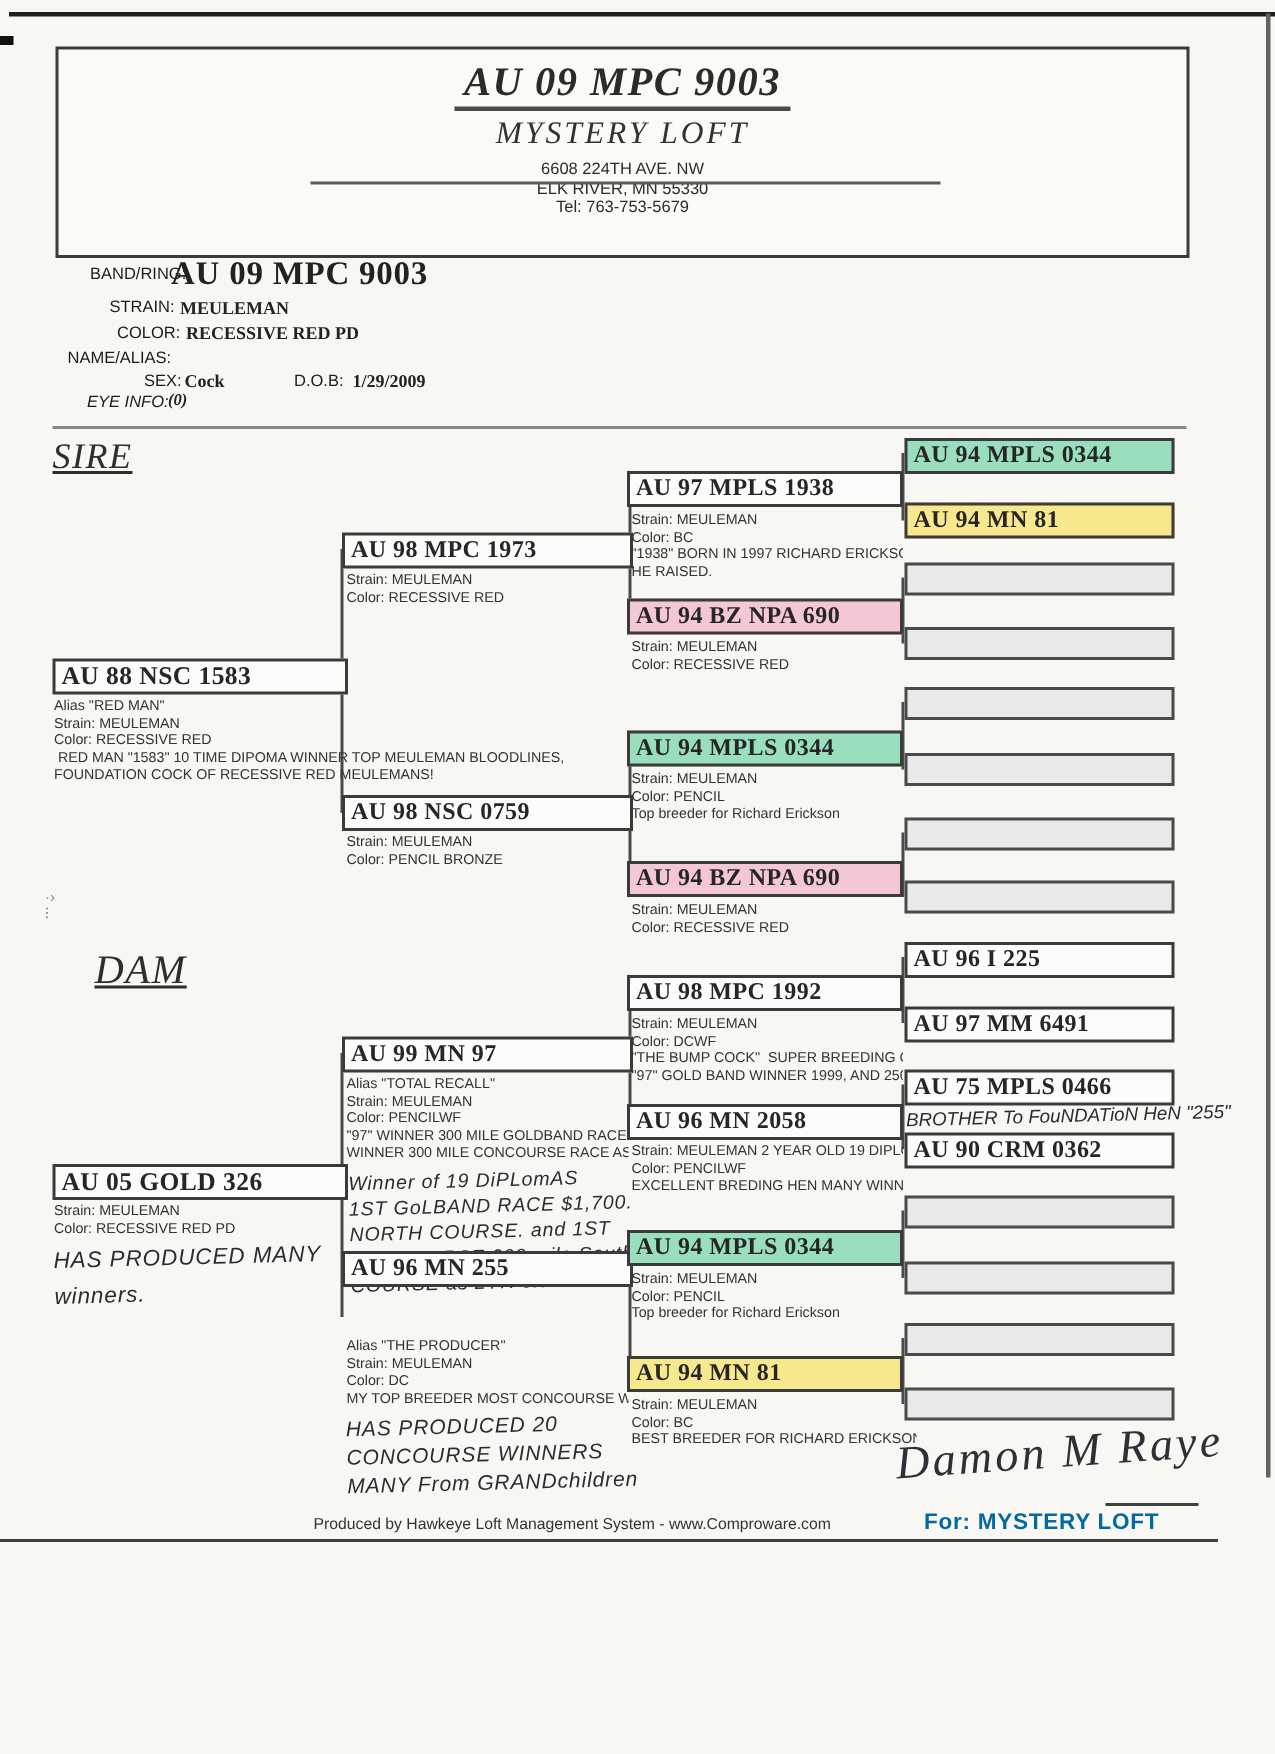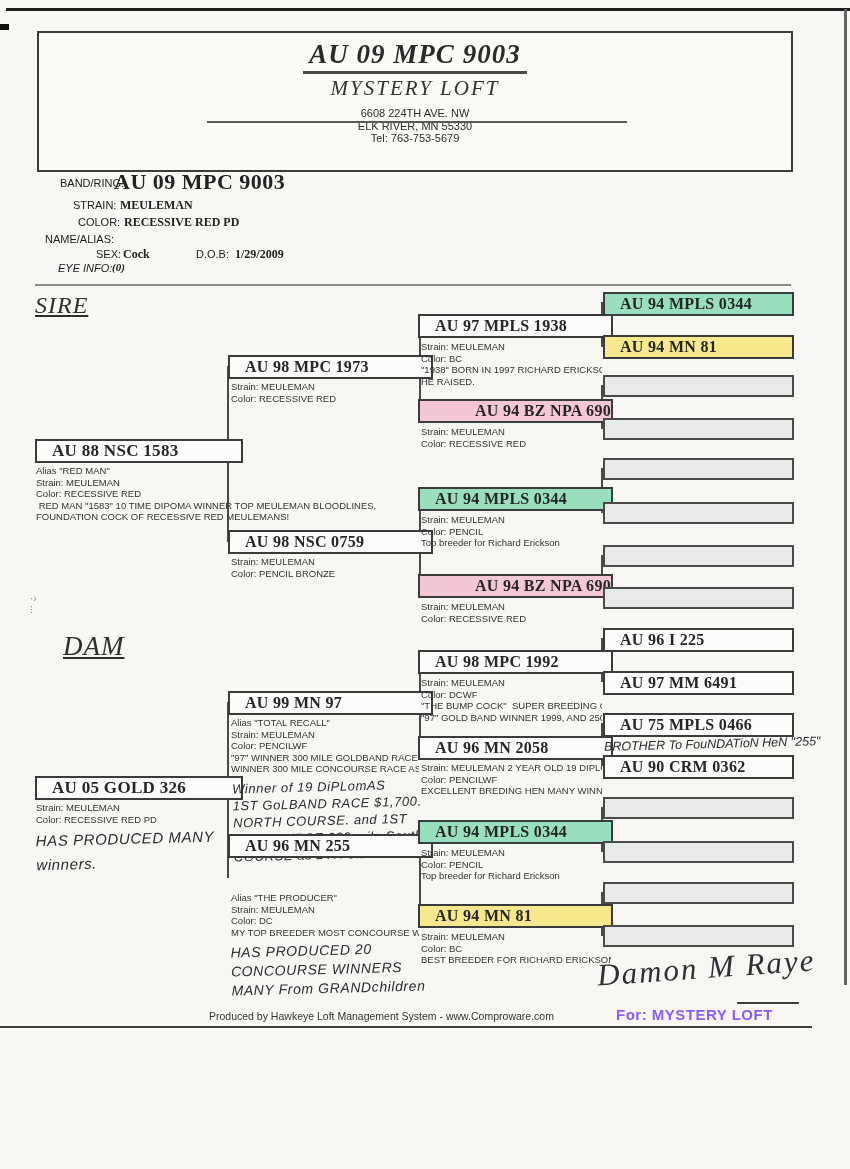--- a/index.html
+++ b/index.html
@@ -22,33 +22,33 @@
   .lbl{font-size:11px;color:#1b1b1b;}
   .val{font-family:"Liberation Serif",serif;font-weight:bold;color:#222;}
   .band-big{font-size:22px;letter-spacing:0.5px;}
   .sep-line{left:35px;top:284px;width:756px;height:2px;background:#8a8a8a;}
   
   .sec{font-family:"Liberation Serif",serif;font-style:italic;font-size:24px;letter-spacing:1px;color:#2e2e2e;
        text-decoration:underline;}
   
   .pbox{position:absolute;height:20px;border:2px solid #3b3b3b;background:#fcfbf9;
         font-family:"Liberation Serif",serif;font-weight:bold;font-size:16px;line-height:20px;
-        padding-left:15px;letter-spacing:0.3px;color:#262626;white-space:nowrap;overflow:hidden;}
+        padding-left:4px;letter-spacing:0.3px;color:#262626;white-space:nowrap;overflow:hidden;}
   .green{background:#99dfbe;}
   .yellow{background:#f8e88d;}
-  .pink{background:#f3c8d4;text-align:right;}
+  .pink{background:#f3c8d4;}
   .gray{background:#e8eaea;border-color:#4a4a4a;height:18px;}
   .details{position:absolute;font-size:9.5px;line-height:11.5px;color:#333;white-space:pre;overflow:hidden;}
   .hw{position:absolute;font-style:italic;font-size:13px;line-height:17px;color:#2b2b31;
       letter-spacing:0.6px;white-space:pre;transform:rotate(-1.5deg);}
   .vline{position:absolute;width:2px;background:#4a4a4a;}
   
   .sig{font-family:"Liberation Serif",serif;font-style:italic;font-size:31px;letter-spacing:2px;
        color:#2f2f35;transform:rotate(-4deg);white-space:nowrap;}
-  .for-loft{font-size:15px;font-weight:bold;color:#8b5cf6;letter-spacing:0.5px;}
+  .for-loft{font-size:15px;font-weight:bold;color:#0369a1;letter-spacing:0.5px;}
   .produced{font-size:10.5px;color:#333;}
   .rule-thin{background:#3f3f3f;}
 </style>
 </head>
 <body>
 
 <div class="abs scanline-top"></div>
 <div class="abs scanline-right"></div>
 <div class="abs corner-dash"></div>
 <div class="abs margin-speck">·›<br>⁝</div>

